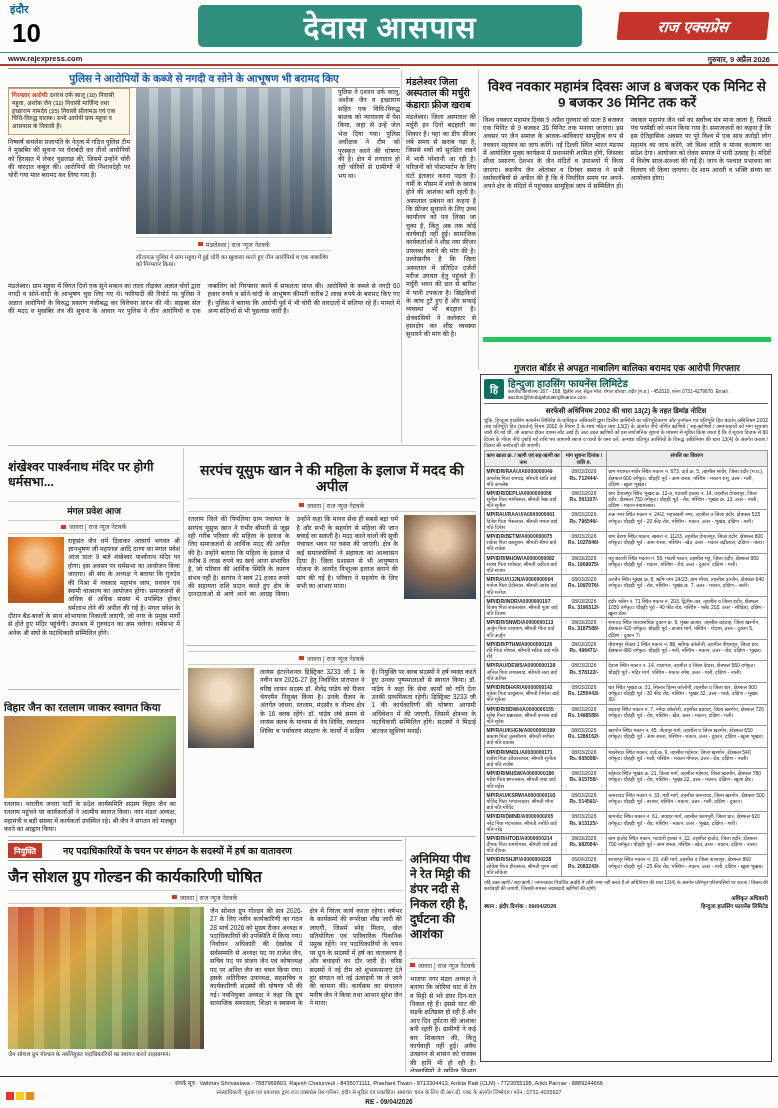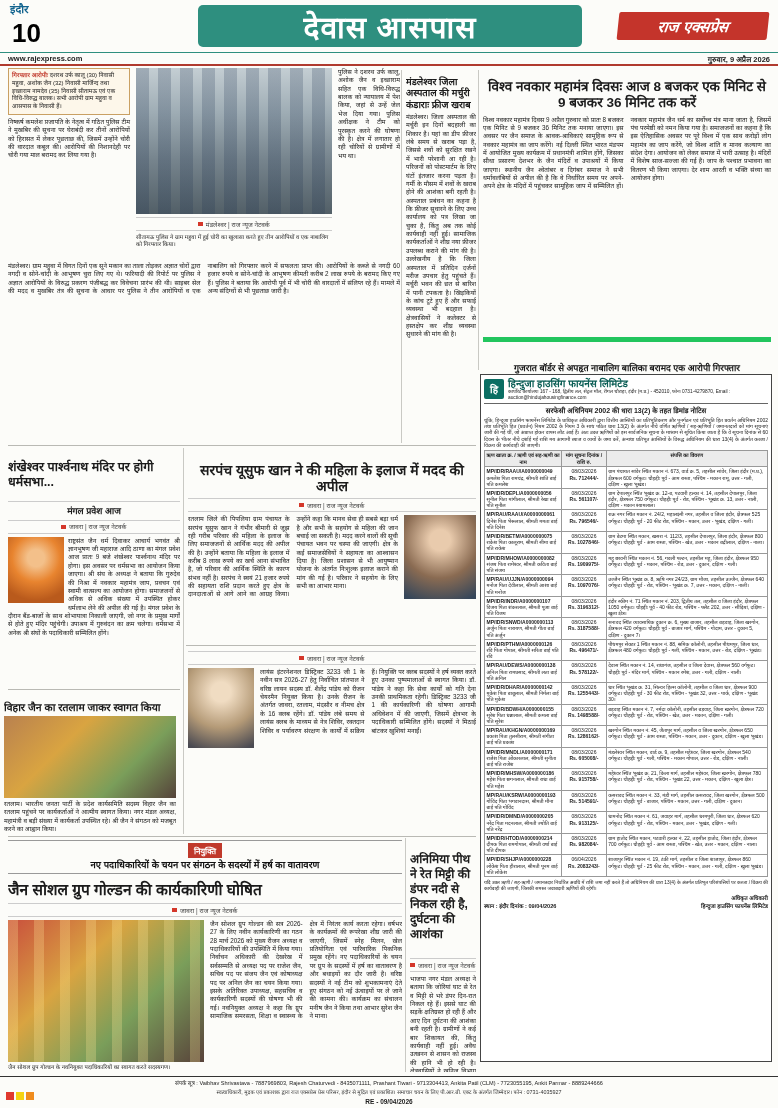--- a/index.html
+++ b/index.html
@@ -55,21 +55,21 @@
      background:radial-gradient(circle at 50% 32%,#f3c08a 16%,#e8842f 45%,#b95a1c 80%);}
   .vihar-head{font-size:10.5px;font-weight:800;line-height:1.25;margin-bottom:2px;}
   .photo-vihar{height:82px;background:linear-gradient(135deg,#b9814f,#d9a441 35%,#7a9e5a 70%,#55433a);margin:2px 0;}
   
   .sar-head{font-size:14px;font-weight:800;text-align:center;line-height:1.2;margin-bottom:2px;}
   .flex-art{display:flex;gap:6px;}
   .photo-sarpanch{width:72px;height:84px;background:radial-gradient(circle at 50% 30%,#e9cbad 15%,#8a6b52 55%,#35465a 95%);}
   .photo-pandey{width:66px;height:80px;background:radial-gradient(circle at 50% 30%,#f0dcc2 15%,#b49a77 55%,#4a4a52 95%);}
   .pan-head{font-size:13px;font-weight:800;text-align:center;line-height:1.22;margin-bottom:2px;}
   
-  .jg-kicker{display:flex;align-items:center;gap:0;border-top:1px solid #999;border-bottom:1px solid #999;padding:2px 0;flex-direction:column;}
+  .jg-kicker{display:flex;align-items:center;gap:21px;border-top:1px solid #999;border-bottom:1px solid #999;padding:2px 0;}
   .jg-kicker .lbl{background:#c0392b;color:#fff;font-size:8px;font-weight:800;padding:2px 6px;}
   .jg-kicker .txt{font-size:9.5px;font-weight:800;color:#111;}
   .jg-head{font-size:15.5px;font-weight:800;margin:4px 0 2px 0;}
   .photo-jain{height:142px;background:linear-gradient(135deg,#c94f3d 0%,#d9a441 35%,#7a9e5a 65%,#58423a 100%);}
   .photo-jain::after{content:"";position:absolute;inset:0;
      background:repeating-linear-gradient(90deg,rgba(255,230,150,.28) 0 10px,transparent 10px 26px);}
   
   .dmp-head{font-size:12px;font-weight:800;line-height:1.25;margin-bottom:16px;}
   
   .notice{border:1px solid #444;background:#fff;padding:3px;box-sizing:border-box;}
@@ -113,20 +113,21 @@
   <div class="abs vr" style="left:401px;top:70px;height:373px;"></div>
   <div class="abs vr" style="left:478px;top:70px;height:300px;"></div>
   <div class="abs vr" style="left:183px;top:448px;height:386px;"></div>
   <div class="abs vr" style="left:405px;top:838px;height:234px;"></div>
   <div class="abs hrule" style="left:8px;top:445px;width:468px;"></div>
   <div class="abs hrule" style="left:8px;top:689px;width:172px;"></div>
   <div class="abs hrule" style="left:186px;top:645px;width:290px;"></div>
   <div class="abs hrule" style="left:8px;top:836px;width:468px;"></div>
 
   <div class="abs art" style="left:8px;top:68px;width:392px;height:376px;">
+    <div class="lead-kicker">पुलिस ने आरोपियों के कब्जे से नगदी व सोने के आभूषण भी बरामद किए</div>
     <div class="lead-mid">
       <div class="lead-left">
         <div class="arrest-box">
           <span class="t">गिरफ्तार आरोपीः</span>
           <span>दशरथ उर्फ कालू (30) निवासी महुवा, अशोक जैन (32) निवासी मार्जिन्द तथा इच्छाराम नामदेव (35) निवासी सीतामऊ एवं एक विधि-विरुद्ध बालक। सभी आरोपी ग्राम महुवा व आसपास के निवासी हैं।</span>
         </div>
         <div class="body-txt">निष्कर्ष कमलेश प्रजापति के नेतृत्व में गठित पुलिस टीम ने मुखबिर की सूचना पर घेराबंदी कर तीनों आरोपियों को हिरासत में लेकर पूछताछ की, जिसमें उन्होंने चोरी की वारदात कबूल की। आरोपियों की निशानदेही पर चोरी गया माल बरामद कर लिया गया है।</div>
       </div>
       <div class="lead-photo-col">
         <div class="photo photo-police"></div>

